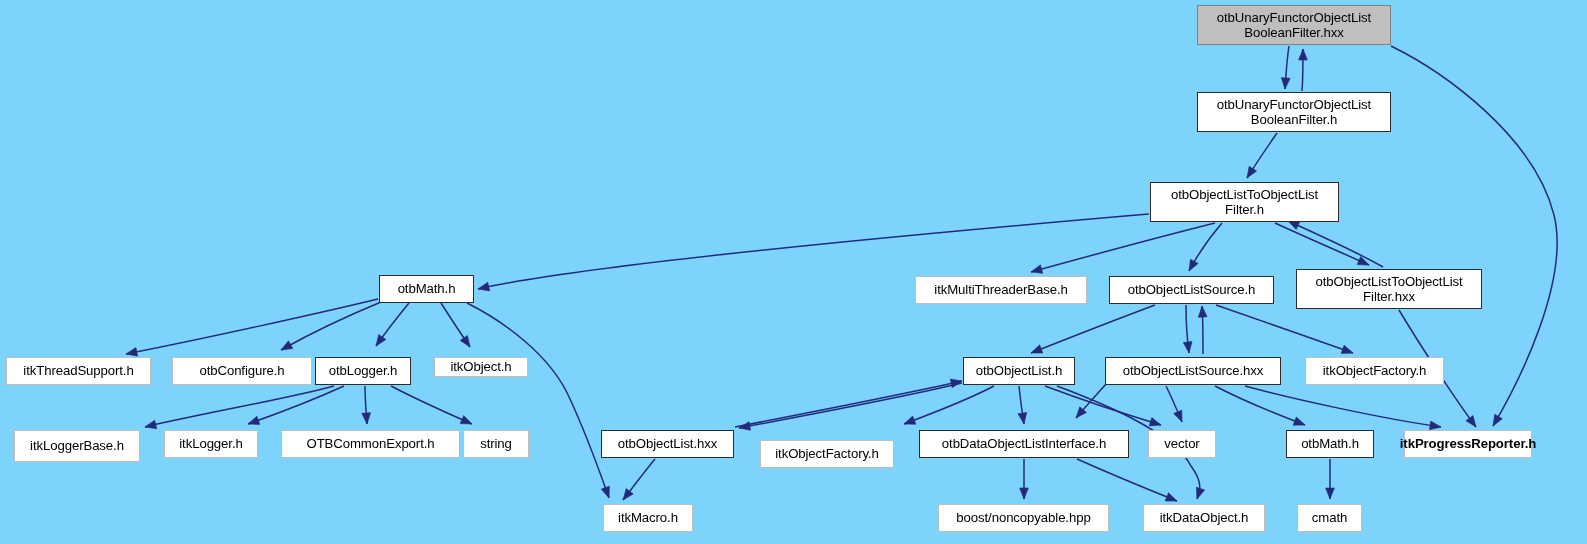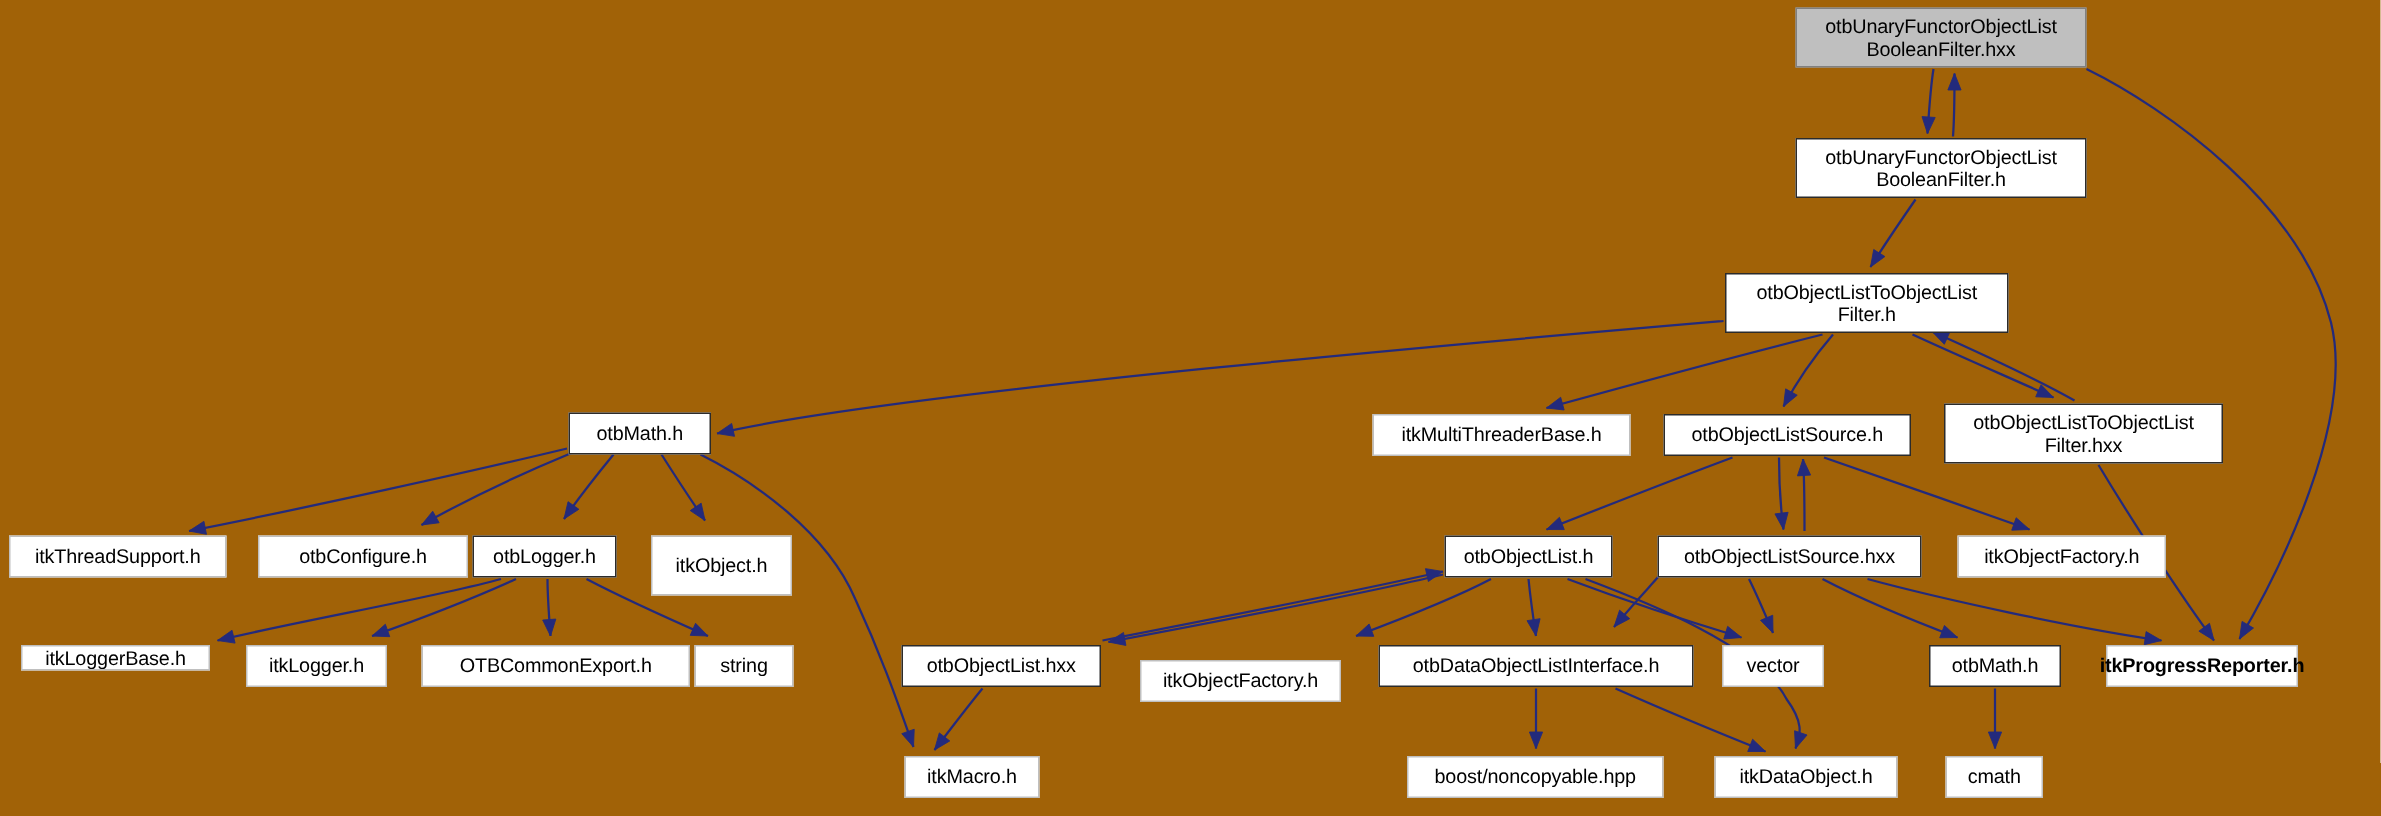--- a/index.html
+++ b/index.html
@@ -7,21 +7,21 @@
     padding: 0;
     background: #ffffff;
   }
   body {
     font-family: "Liberation Sans", sans-serif;
   }
   #graph-root {
     position: relative;
     width: 1587px;
     height: 544px;
-    background: #a16207;
+    background: #7dd3fc;
     overflow: hidden;
   }
   svg#edge-layer {
     position: absolute;
     left: 0;
     top: 0;
     width: 1587px;
     height: 544px;
   }
   .node {
@@ -146,25 +146,25 @@
       <div class="node internal" style="left: 1150px; top: 182px; width: 189px; height: 40px;">otbObjectListToObjectList
 Filter.h</div>
       <div class="node external" style="left: 915px; top: 276px; width: 172px; height: 28px;">itkMultiThreaderBase.h</div>
       <div class="node internal" style="left: 1109px; top: 276px; width: 165px; height: 28px;">otbObjectListSource.h</div>
       <div class="node internal" style="left: 1296px; top: 269px; width: 186px; height: 40px;">otbObjectListToObjectList
 Filter.hxx</div>
       <div class="node internal" style="left: 379px; top: 275px; width: 95px; height: 28px;">otbMath.h</div>
       <div class="node external" style="left: 6px; top: 357px; width: 145px; height: 28px;">itkThreadSupport.h</div>
       <div class="node external" style="left: 172px; top: 357px; width: 140px; height: 28px;">otbConfigure.h</div>
       <div class="node internal" style="left: 315px; top: 357px; width: 96px; height: 28px;">otbLogger.h</div>
-      <div class="node external" style="left: 434px; top: 357px; width: 94px; height: 40px;">itkObject.h</div>
+      <div class="node external" style="left: 434px; top: 357px; width: 94px; height: 20px;">itkObject.h</div>
       <div class="node internal" style="left: 963px; top: 357px; width: 112px; height: 28px;">otbObjectList.h</div>
       <div class="node internal" style="left: 1105px; top: 357px; width: 176px; height: 28px;">otbObjectListSource.hxx</div>
       <div class="node external" style="left: 1305px; top: 357px; width: 139px; height: 28px;">itkObjectFactory.h</div>
-      <div class="node external" style="left: 14px; top: 430px; width: 126px; height: 17px;">itkLoggerBase.h</div>
+      <div class="node external" style="left: 14px; top: 430px; width: 126px; height: 32px;">itkLoggerBase.h</div>
       <div class="node external" style="left: 164px; top: 430px; width: 94px; height: 28px;">itkLogger.h</div>
       <div class="node external" style="left: 281px; top: 430px; width: 179px; height: 28px;">OTBCommonExport.h</div>
       <div class="node external" style="left: 463px; top: 430px; width: 66px; height: 28px;">string</div>
       <div class="node internal" style="left: 601px; top: 430px; width: 133px; height: 28px;">otbObjectList.hxx</div>
       <div class="node external" style="left: 760px; top: 440px; width: 134px; height: 28px;">itkObjectFactory.h</div>
       <div class="node internal" style="left: 919px; top: 430px; width: 210px; height: 28px;">otbDataObjectListInterface.h</div>
       <div class="node external" style="left: 1148px; top: 430px; width: 68px; height: 28px;">vector</div>
       <div class="node internal" style="left: 1286px; top: 430px; width: 88px; height: 28px;">otbMath.h</div>
       <div class="node external" style="left: 1404px; top: 430px; width: 128px; height: 28px; font-weight: bold;">itkProgressReporter.h</div>
       <div class="node external" style="left: 603px; top: 504px; width: 90px; height: 28px;">itkMacro.h</div>

